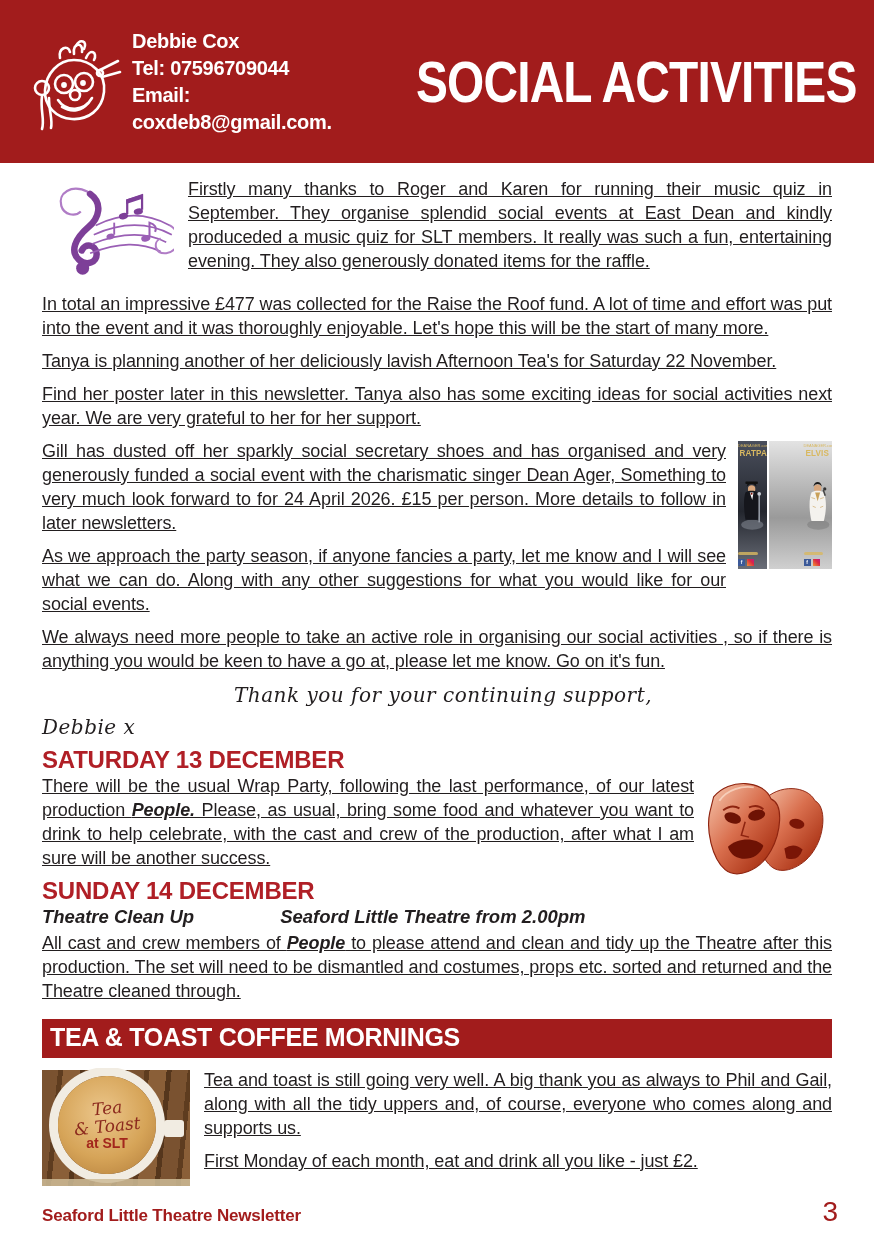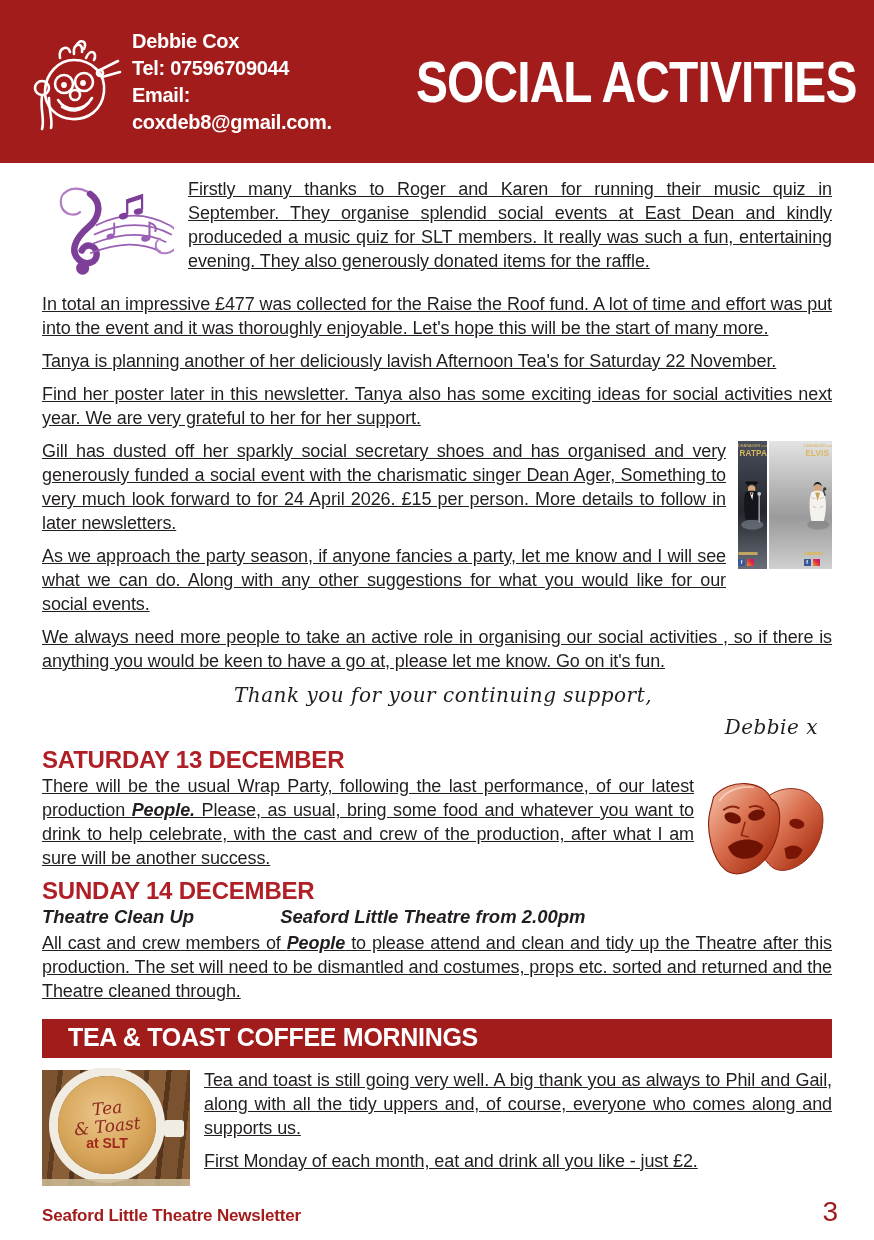--- a/index.html
+++ b/index.html
@@ -40,28 +40,28 @@
   .p-title{font-weight:bold;font-size:9px;color:#d8b860;letter-spacing:0.2px;transform:scaleX(0.9);}
   .p-fig{flex:1;width:100%;}
   .p-social{display:flex;gap:2px;margin:2px 0 3px 0;}
   .p-dot{width:7px;height:7px;font-size:5px;line-height:7px;text-align:center;color:#fff;font-weight:bold;}
   .p-fb{background:#3b5998;}
   .p-ig{background:linear-gradient(45deg,#f09433,#dc2743 60%,#bc1888);}
   .p-contactline{width:70%;height:3px;background:rgba(216,184,96,.8);border-radius:2px;margin-bottom:2px;}
   .masks-art{float:right;width:134px;height:110px;margin:0 -6px 4px 10px;}
   .script-line{font-family:"DejaVu Serif",serif;font-style:italic;font-size:20px;
     line-height:26px;margin:2px 0 6px 12px;letter-spacing:0.5px;text-align:center;}
-  .signoff{text-align:right;margin:4px 14px 8px 0;}
+  .signoff{text-align:left;margin:4px 14px 8px 0;}
   .red-h{color:#b01f26;font-weight:bold;font-size:24px;line-height:24px;margin:2px 0 2px 0;letter-spacing:-0.2px;}
   .event-title{font-weight:bold;font-style:italic;font-size:18.5px;line-height:23px;margin:0 0 3px 0;}
   .event-gap{display:inline-block;width:86px;}
   .bold-it{font-weight:bold;font-style:italic;}
   
   .banner{background:#a21c1c;color:#fff;font-weight:bold;font-size:25px;
-    padding:4px 8px 6px 26px;margin:16px 0 10px 0;letter-spacing:-0.3px;}
+    padding:4px 8px 6px 8px;margin:16px 0 10px 0;letter-spacing:-0.3px;}
   .tea-block{overflow:hidden;}
   .coffee{
     float:left;width:148px;height:116px;margin:2px 14px 0 0;position:relative;
     background:repeating-linear-gradient(96deg,#7a5230 0 16px,#5e3c1f 16px 21px,#8a5f38 21px 38px,#55361c 38px 43px);
   }
   .coffee::after{content:"";position:absolute;left:0;bottom:0;width:100%;height:7px;background:#cdbb97;opacity:.85;}
   .cup{position:absolute;left:16px;top:6px;width:98px;height:98px;border-radius:50%;
     background:radial-gradient(circle at 45% 38%,#ecc78c 0%,#d6a458 55%,#b07a38 100%);
     box-shadow:0 0 0 9px #f1ece2,0 3px 7px rgba(0,0,0,.45);
     display:flex;flex-direction:column;align-items:center;justify-content:center;}

